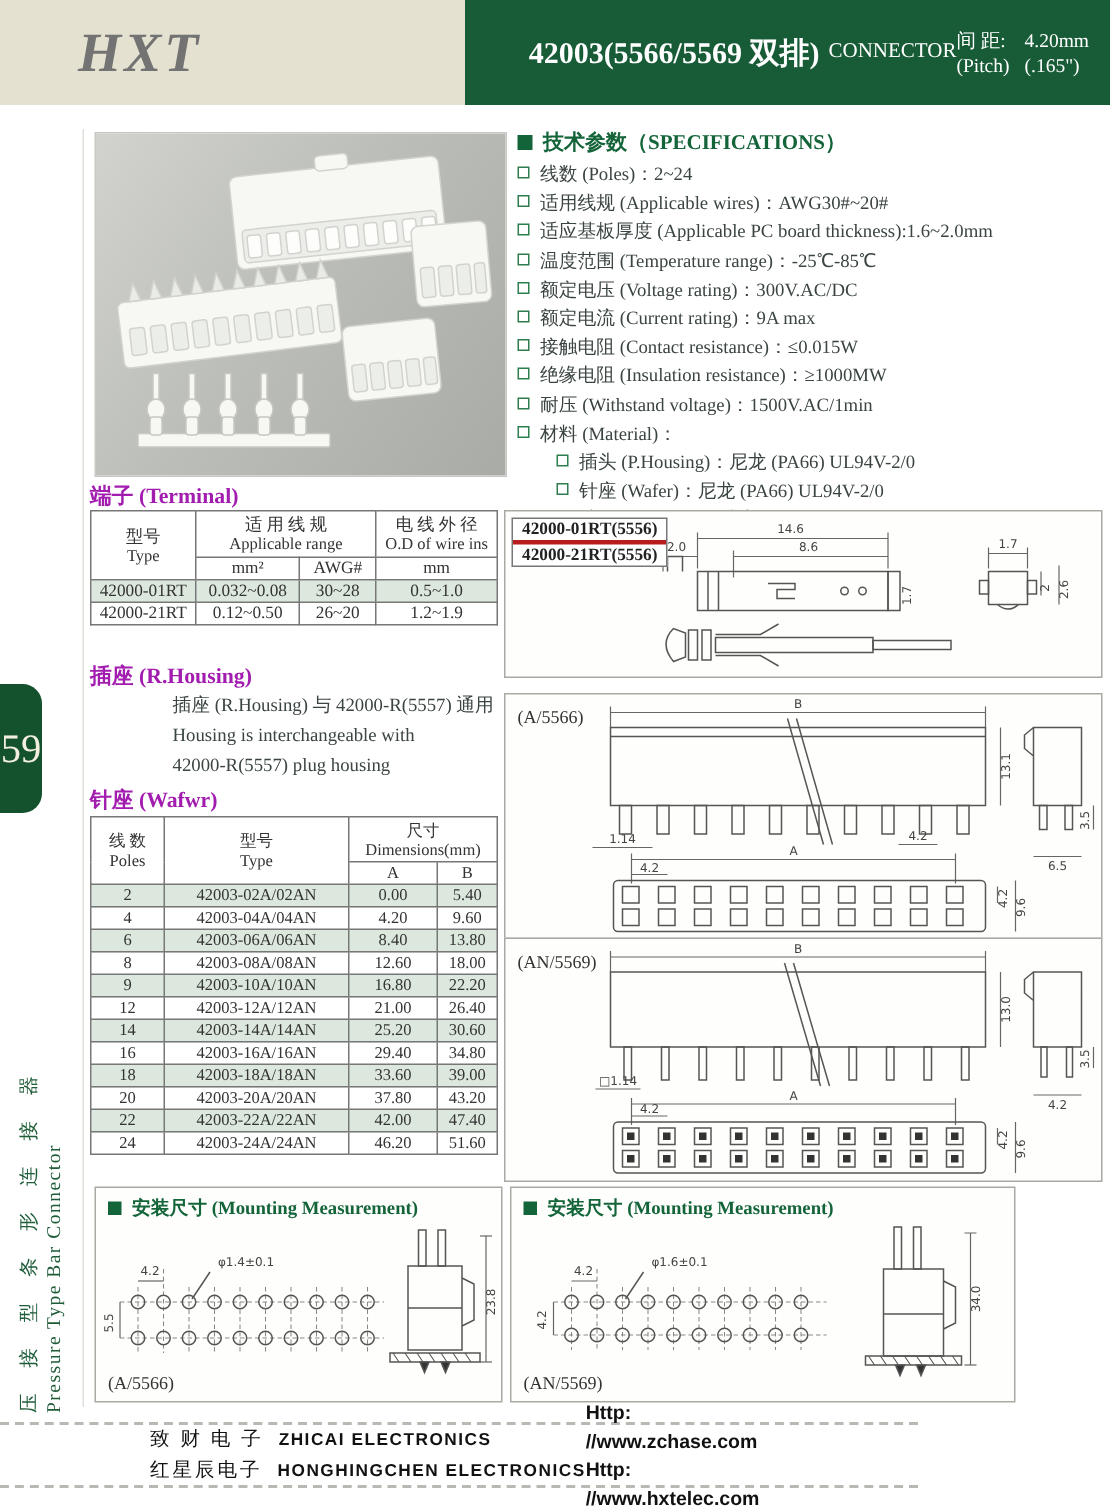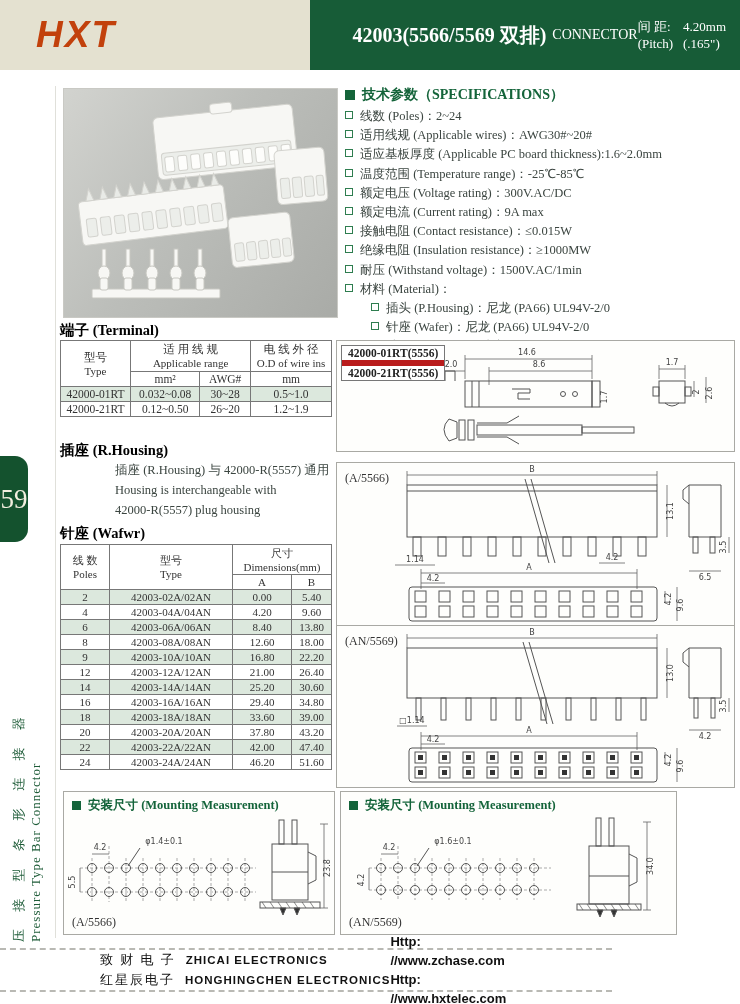--- a/index.html
+++ b/index.html
@@ -2,22 +2,22 @@
 <html><head>
 <meta charset="utf-8">
 <style>
   html,body{margin:0;padding:0;}
   body{width:740px;height:1004px;font-family:"Liberation Serif",serif;background:#fff;}
   .page{position:relative;width:740px;height:1004px;background:#fff;overflow:hidden;}
 
   
   .header{position:absolute;top:0;left:0;width:740px;height:70px;display:flex;}
   .logo-area{width:357px;background:#e4e1d0;display:flex;align-items:center;}
-  .logo{font-family:Liberation Sans, sans-serif;font-style:italic;font-weight:bold;
-        font-size:37px;color:#c2410c;letter-spacing:2px;margin-left:36px;}
+  .logo{font-family:Liberation Serif, serif;font-style:italic;font-weight:bold;
+        font-size:37px;color:#737373;letter-spacing:2px;margin-left:52px;}
   .title-area{flex:1;background:#175c37;color:#fff;display:flex;align-items:center;}
   .title-main{font-size:20px;font-weight:bold;margin-left:42px;white-space:nowrap;}
   .title-sub{font-size:14px;font-weight:normal;margin-left:6px;}
   .pitch{margin-left:auto;margin-right:14px;font-size:13px;line-height:17px;display:grid;
          grid-template-columns:auto auto;column-gap:10px;text-align:left;}
   .pitch span{white-space:nowrap;}
 
   
   .side-line{position:absolute;left:55px;top:86px;width:1px;height:852px;background:#e0e0da;}
   .page-tab{position:absolute;left:0;top:456px;width:28px;height:86px;background:#14522e;
@@ -36,35 +36,35 @@
   
   .specs{position:absolute;left:345px;top:86px;width:392px;}
   .spec-head{display:flex;align-items:center;color:#14643a;font-weight:bold;font-size:14px;margin-bottom:3px;}
   .spec-head .fsq{width:10px;height:10px;background:#14643a;margin-right:7px;}
   .spec-item{display:flex;align-items:baseline;font-size:12.5px;color:#3b4540;line-height:19.2px;}
   .spec-item .sq{width:6px;height:6px;border:1px solid #2e7d4f;margin-right:7px;flex:0 0 auto;
                  position:relative;top:-1px;}
   .spec-item.sub{margin-left:26px;}
 
   
-  .sec-title{position:absolute;color:#000000;font-weight:bold;font-size:14.5px;}
+  .sec-title{position:absolute;color:#a21caf;font-weight:bold;font-size:14.5px;}
   table{border-collapse:collapse;}
   .dtable{position:absolute;left:60px;width:272px;font-size:11.5px;color:#333;}
   .dtable th,.dtable td{border:1px solid #777;text-align:center;padding:1px 2px;font-weight:normal;}
   .dtable .alt{background:#dce8dd;}
   .hdr2{font-size:11px;line-height:13px;}
 
   .rhouse{position:absolute;left:115px;top:460px;font-size:12.5px;color:#3b4540;line-height:20px;}
 
   
   .dbox{position:absolute;border:1px solid #a9a9a4;background:#fefefc;box-sizing:border-box;}
   .dlabel{position:absolute;font-size:12px;color:#333;text-align:right;}
   .modelbox{position:absolute;left:4px;top:4px;border:1px solid #777;font-size:11.5px;font-weight:bold;color:#222;background:#fff;}
   .modelbox div{padding:1px 6px;}
-  .modelbox div:first-child{border-bottom:6px solid #b91c1c;}
+  .modelbox div:first-child{border-bottom:3px solid #b91c1c;}
   svg text{font-family:"DejaVu Sans",sans-serif;font-size:8px;fill:#444;}
   .mount-title{position:absolute;left:8px;top:5px;display:flex;align-items:center;color:#14643a;font-weight:bold;font-size:12.5px;}
   .mount-title .fsq{width:9px;height:9px;background:#14643a;margin-right:7px;}
 
   
   .footer{position:absolute;left:0;top:948px;width:612px;height:44px;
           border-top:2px dashed #b9b9b4;border-bottom:2px dashed #b9b9b4;box-sizing:border-box;
           display:flex;align-items:center;}
   .foot-left{margin-left:100px;line-height:19px;}
   .foot-left .row{display:flex;align-items:baseline;}

